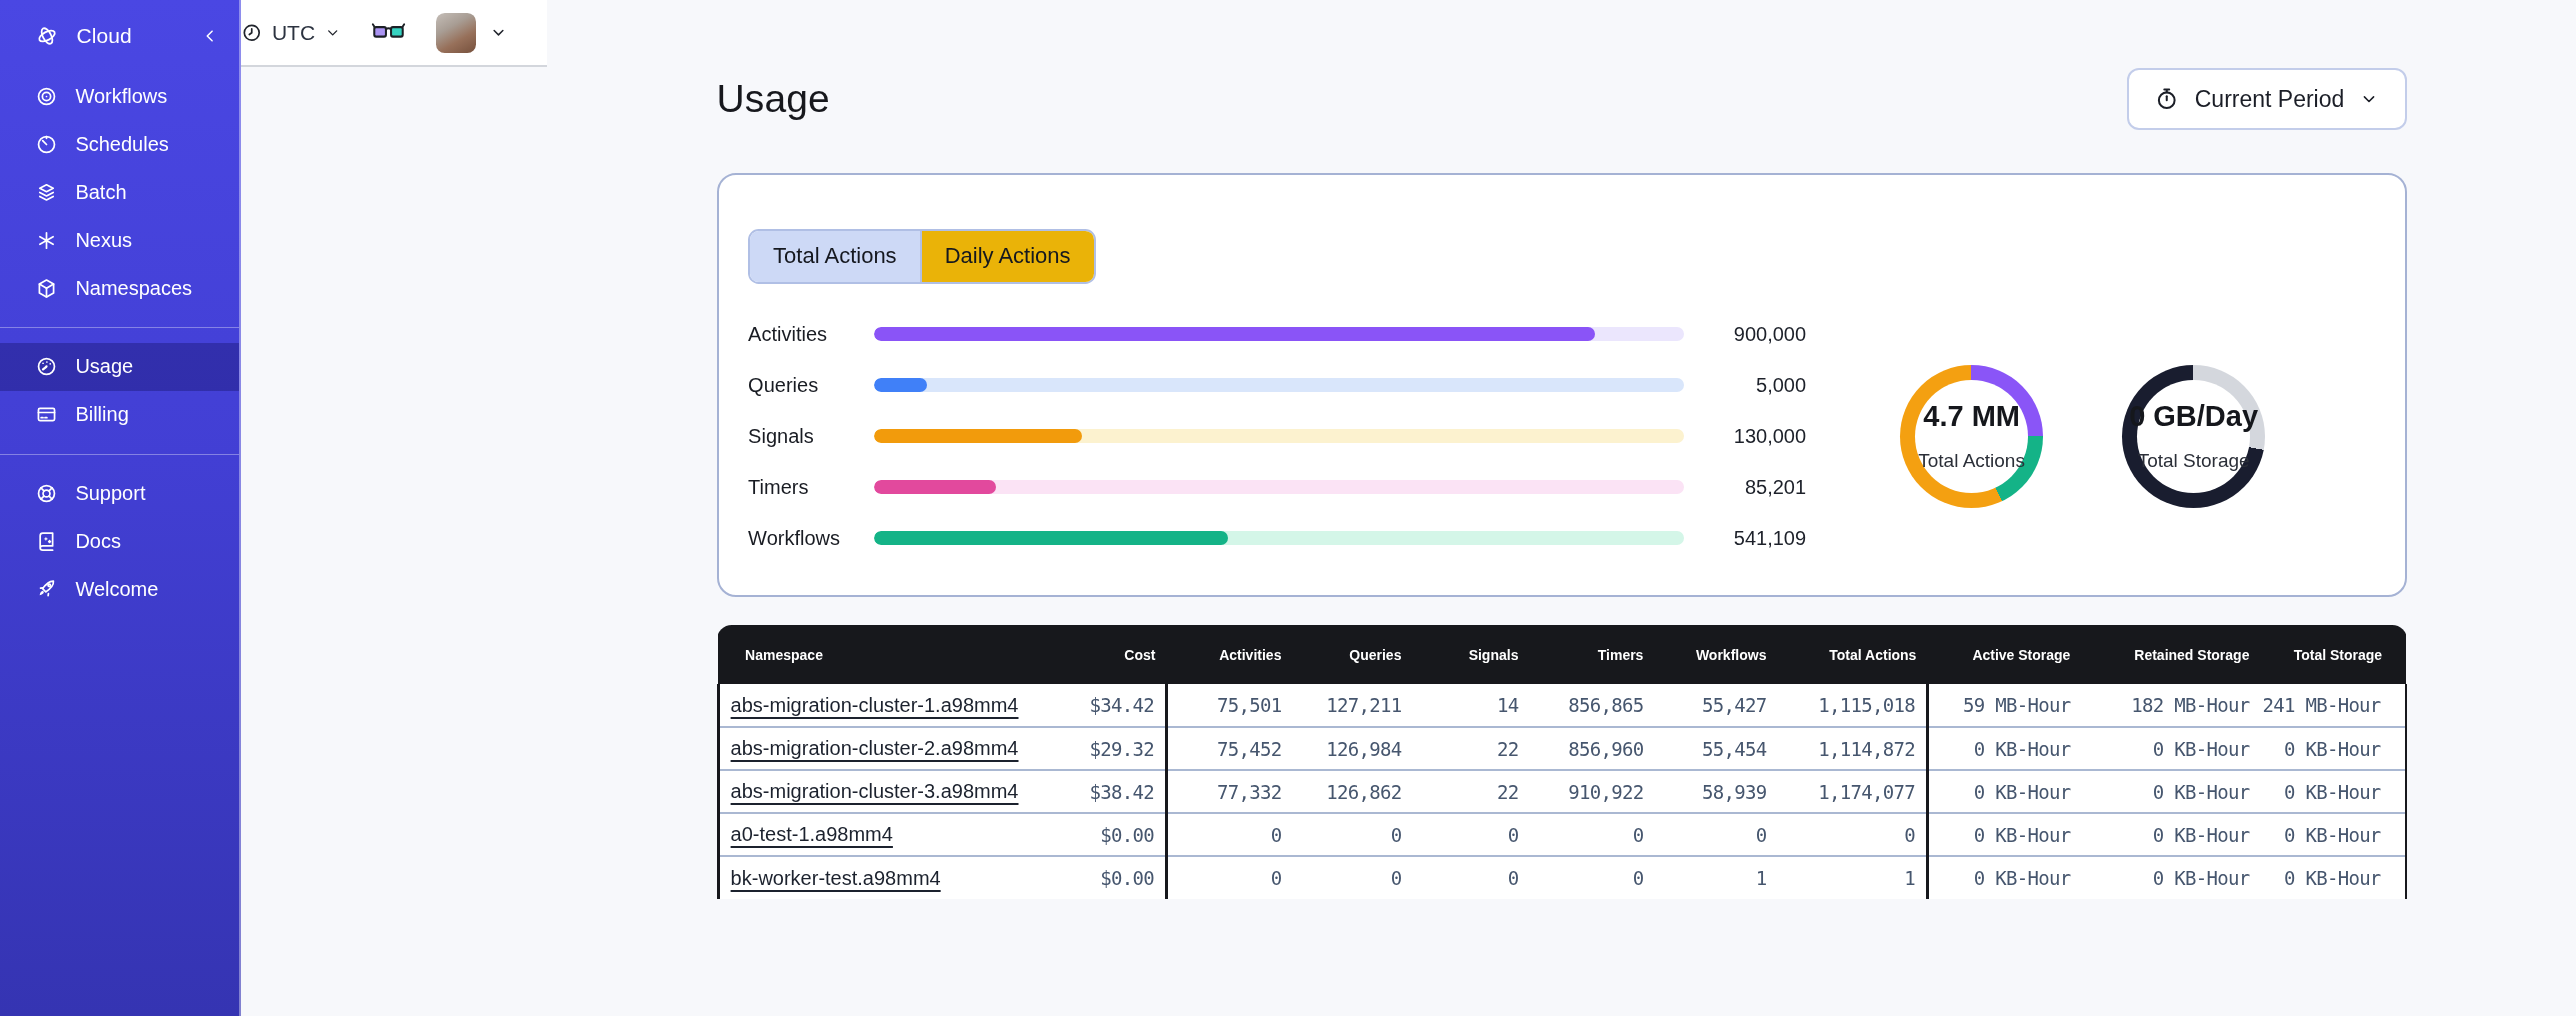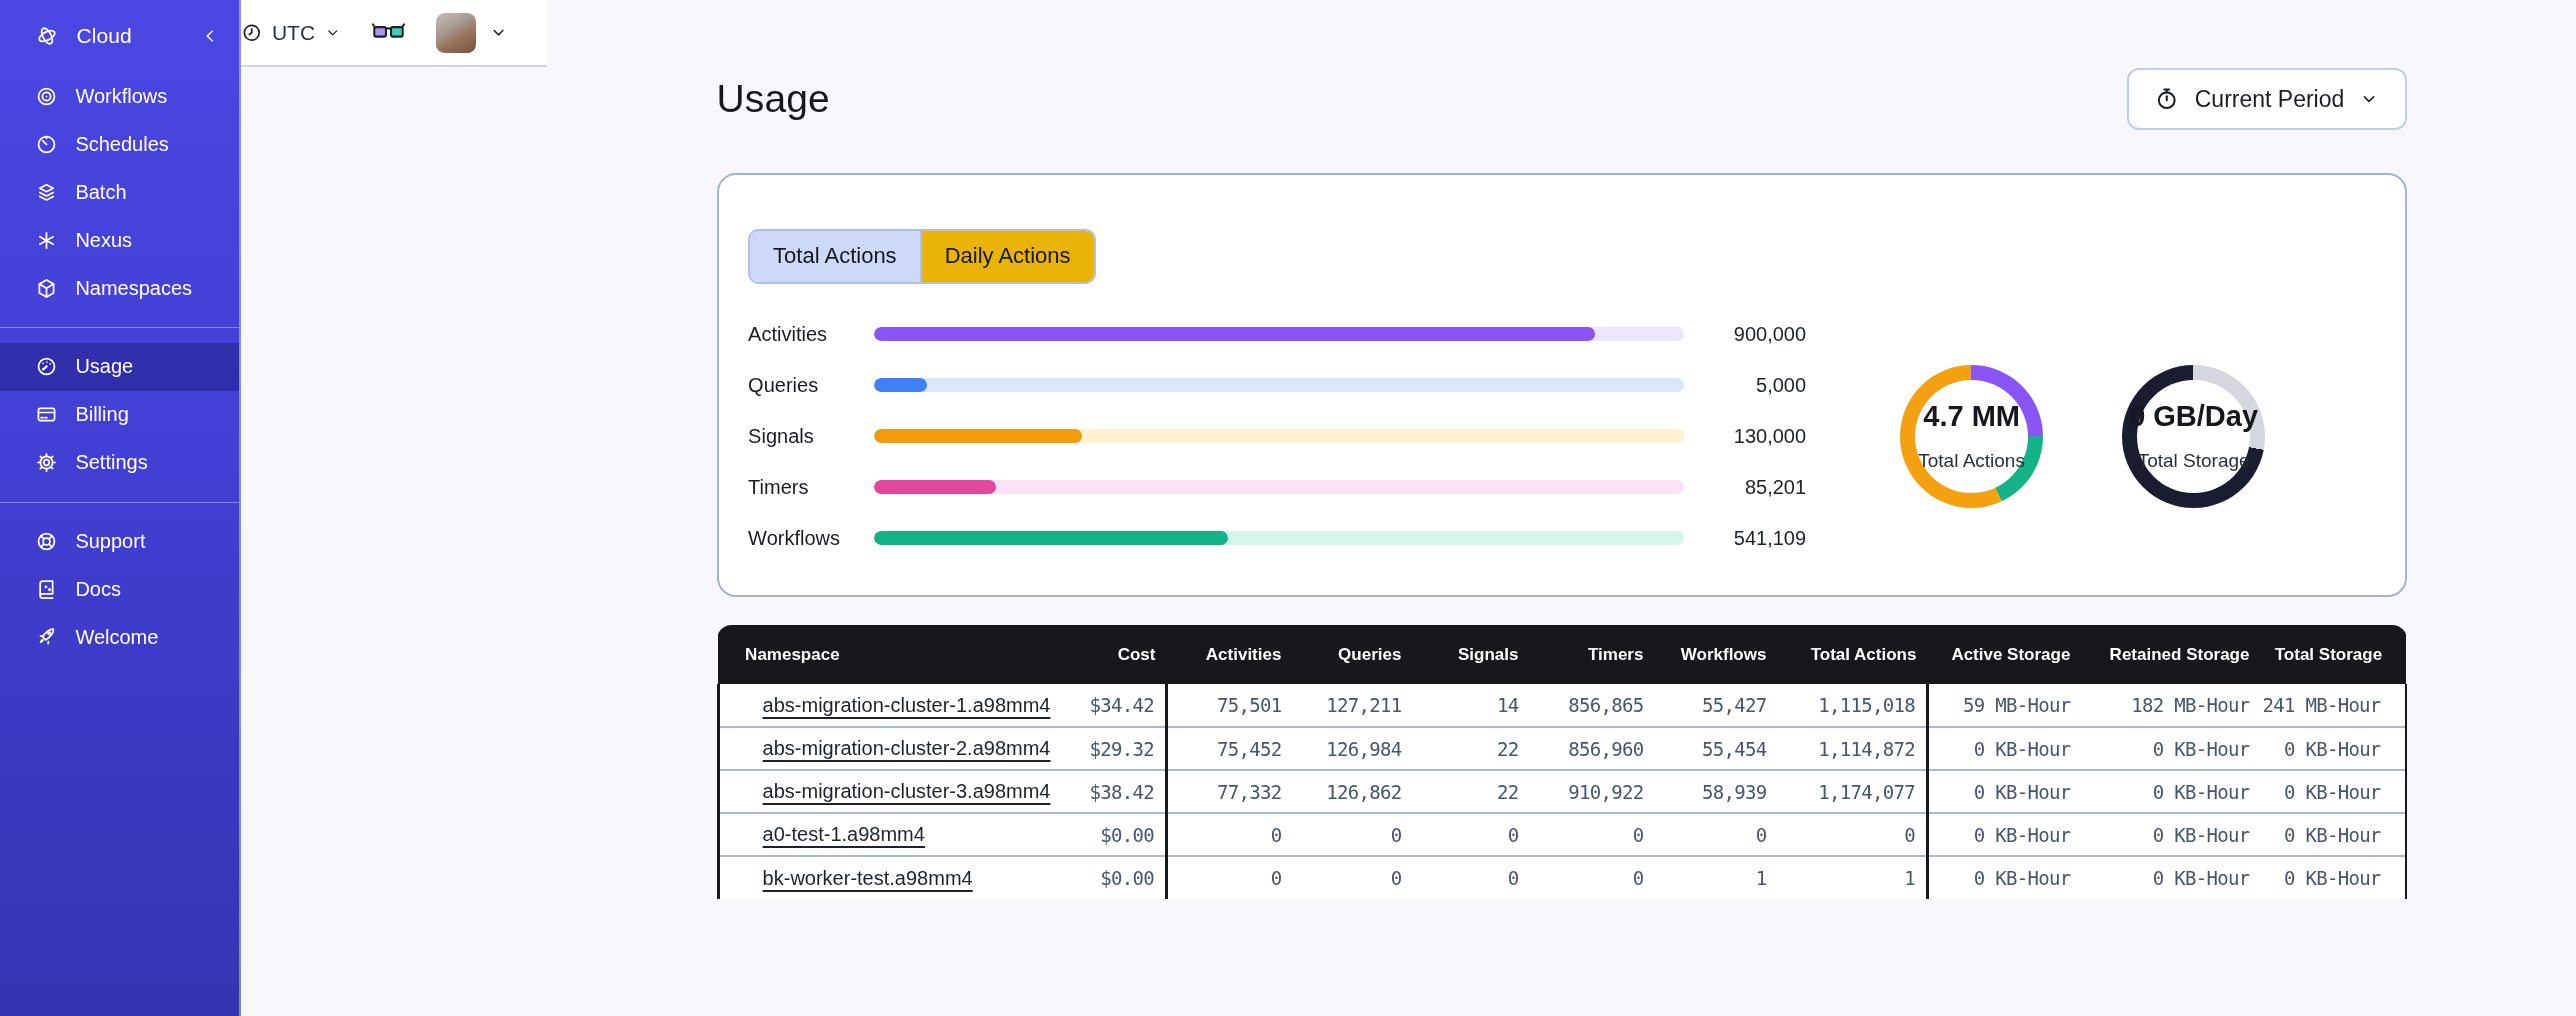--- a/index.html
+++ b/index.html
@@ -61,28 +61,28 @@
   .donut-ring { position: absolute; inset: 0; border-radius: 50%; }
   .donut-hole { position: absolute; inset: 14.8px; border-radius: 50%; background: #ffffff; }
   .donut-center { position: absolute; inset: 0; display: flex; flex-direction: column;
     align-items: center; justify-content: center; gap: 17px; text-align: center; }
   .donut-value { font-size: 29px; font-weight: 600; color: #15171c; }
   .donut-label { font-size: 19px; color: #2b2f38; }
 
   
   .table-wrap { margin-top: 28px; border-radius: 14.8px 14.8px 0 0; overflow: hidden; }
   table { width: 1690px; border-collapse: collapse; table-layout: fixed; }
-  thead th { background: #17181c; color: #ffffff; font-size: 17px; font-weight: 600;
+  thead th { background: #17181c; color: #ffffff; font-size: 14px; font-weight: 600;
     height: 59px; text-align: right; padding: 0 10.7px 0 0; white-space: nowrap; }
   thead th.col-namespace { text-align: left; padding-left: 27px; }
   tbody { border-left: 3.4px solid #17181c; border-right: 3.4px solid #17181c; }
   tbody td { background: #ffffff; height: 43px; font-size: 19px; text-align: right;
     padding: 0 10.7px 0 0; white-space: nowrap; }
   tbody tr + tr td { border-top: 2px solid #aab8d2; }
-  td.col-namespace { text-align: left; padding-left: 43px; }
+  td.col-namespace { text-align: left; padding-left: 11px; }
   td.col-storage-total, th.col-storage-total { padding-right: 24px; }
   .vdiv { border-left: 3.4px solid #17181c; }
   .ns-link { color: #1c222e; font-size: 20px; text-decoration: underline;
     text-decoration-thickness: 1.7px; text-underline-offset: 5.4px; cursor: pointer; }
   .num { font-family: "DejaVu Sans Mono", monospace; color: #46566e; letter-spacing: -0.7px; }
 </style>
 </head>
 <body>
 
 <div class="app">
@@ -172,30 +172,20 @@
       </div>
       <div class="side-item">
         <span class="icn">
             <svg width="23" height="23" viewBox="0 0 24 24">
               <rect x="3.6" y="5.6" width="16.8" height="12.8" rx="1.6"></rect>
               <path d="M3.6 9.9h16.8"></path>
               <path d="M6.4 15.3h2M10.4 15.3h2"></path>
             </svg>
           </span>
         <span>Billing</span>
-      </div>
-      <div class="side-item">
-        <span class="icn">
-            <svg width="23" height="23" viewBox="0 0 24 24">
-              <circle cx="12" cy="12" r="6.4"></circle>
-              <circle cx="12" cy="12" r="2.9"></circle>
-              <path d="M12 3v2.7M12 18.3V21M3 12h2.7M18.3 12H21M5.6 5.6l1.9 1.9M16.5 16.5l1.9 1.9M18.4 5.6l-1.9 1.9M7.5 16.5l-1.9 1.9"></path>
-            </svg>
-          </span>
-        <span>Settings</span>
       </div>
     </nav>
 
     <div class="side-divider"></div>
 
     <nav>
       <div class="side-item">
         <span class="icn">
             <svg width="23" height="23" viewBox="0 0 24 24">
               <circle cx="12" cy="12" r="8.3"></circle>

